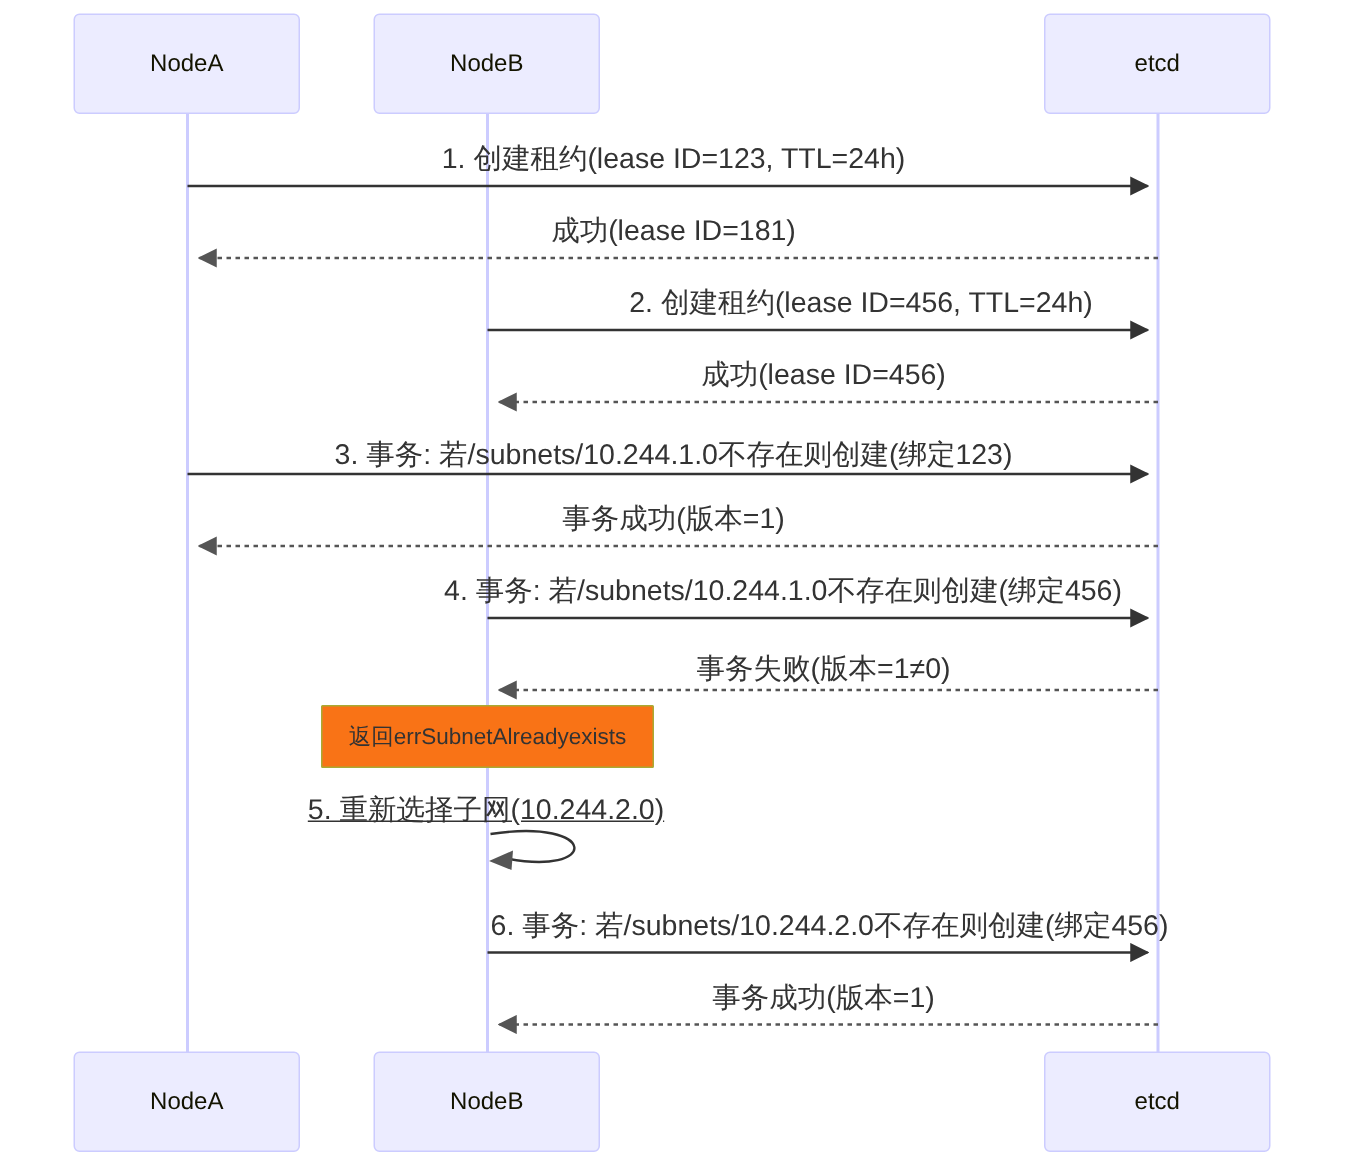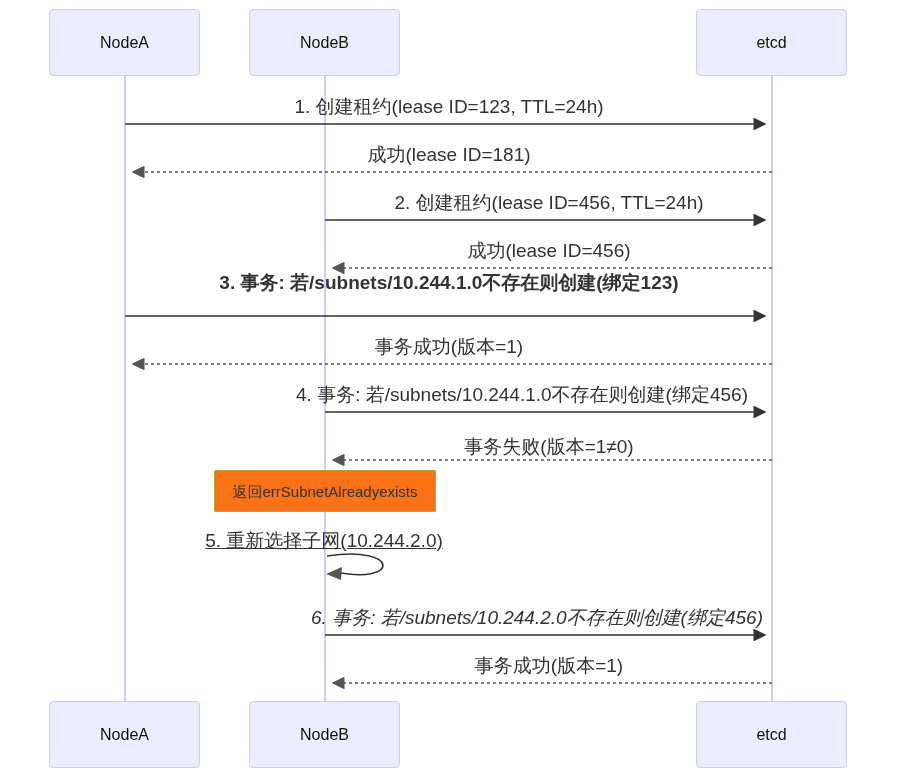--- a/index.html
+++ b/index.html
@@ -124,27 +124,27 @@
   </div>
   <div class="actor-box" style="left:249px; top:701px; width:151px; height:67px;">
     <span>NodeB</span>
   </div>
   <div class="actor-box" style="left:696px; top:701px; width:151px; height:67px;">
     <span>etcd</span>
   </div>
 
   <div class="msg-label" style="left:449px; top:97px;">1. 创建租约(lease ID=123, TTL=24h)</div>
   <div class="msg-label" style="left:449px; top:145px;">成功(lease ID=181)</div>
-  <div class="msg-label" style="left:549px; top:193px;text-align:center;">2. 创建租约(lease ID=456, TTL=24h)</div>
+  <div class="msg-label" style="left:574px; top:193px;text-align:center;">2. 创建租约(lease ID=456, TTL=24h)</div>
   <div class="msg-label" style="left:549px; top:241px;">成功(lease ID=456)</div>
-  <div class="msg-label" style="left:449px; top:273px;font-weight:bold;">3. 事务: 若/subnets/10.244.1.0不存在则创建(绑定123)</div>
+  <div class="msg-label" style="left:449px; top:294px;">3. 事务: 若/subnets/10.244.1.0不存在则创建(绑定123)</div>
   <div class="msg-label" style="left:449px; top:337px;">事务成功(版本=1)</div>
   <div class="msg-label" style="left:522px; top:385px;">4. 事务: 若/subnets/10.244.1.0不存在则创建(绑定456)</div>
   <div class="msg-label" style="left:549px; top:437px;">事务失败(版本=1≠0)</div>
   <div class="msg-label" style="left:324px; top:531px;text-decoration:underline;">5. 重新选择子网(10.244.2.0)</div>
-  <div class="msg-label" style="left:537px; top:608px;font-style:italic;">6. 事务: 若/subnets/10.244.2.0不存在则创建(绑定456)</div>
+  <div class="msg-label" style="left:553px; top:608px;">6. 事务: 若/subnets/10.244.2.0不存在则创建(绑定456)</div>
   <div class="msg-label" style="left:549px; top:656px;">事务成功(版本=1)</div>
 
   <div class="note-box" style="left:214px; top:470px; width:222px; height:42px;">
     <span>返回errSubnetAlreadyexists</span>
   </div>
 
 </div>
 
 </body></html>

